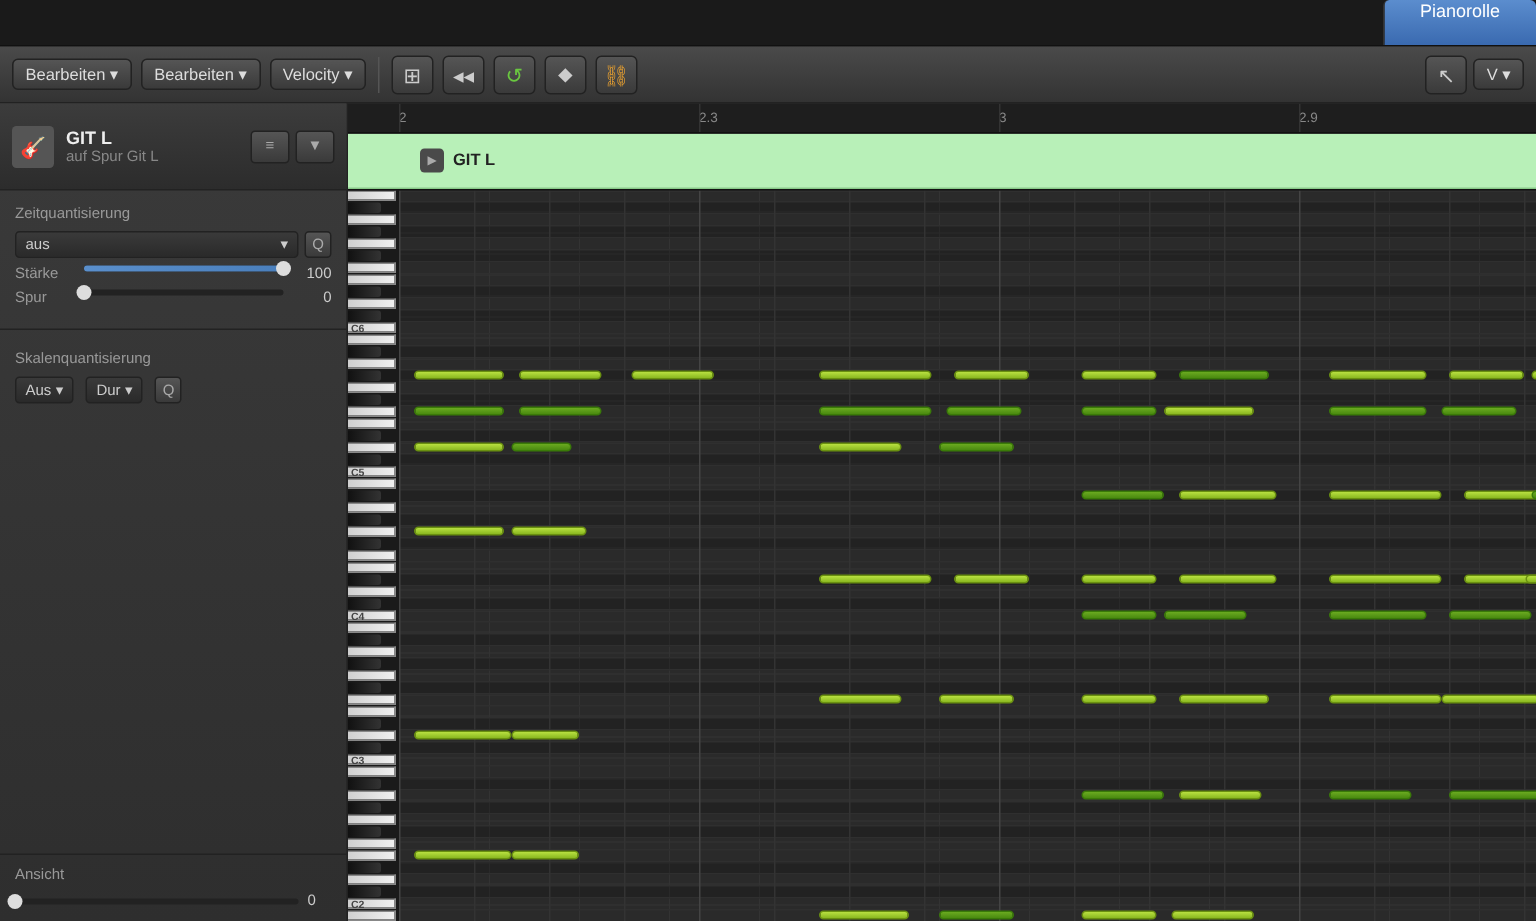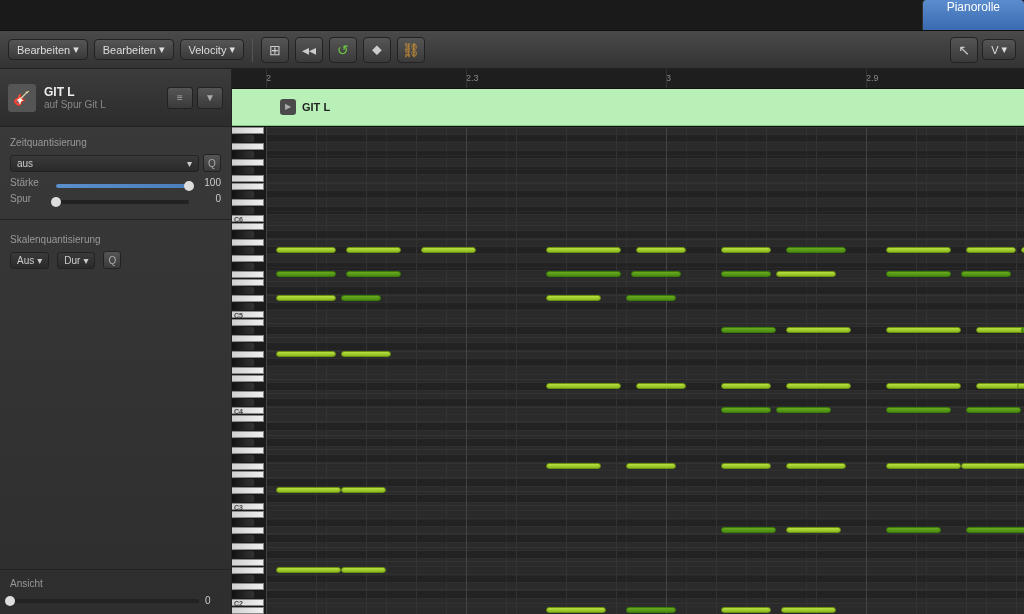--- a/index.html
+++ b/index.html
@@ -140,21 +140,21 @@
     .panel-section {
       padding: 10px 10px 6px;
     }
     .section-title {
       font-size: 10px;
       color: #999;
       margin-bottom: 6px;
     }
     .param-row {
       display: flex;
-      align-items: flex-end;
+      align-items: flex-start;
       margin-bottom: 5px;
       gap: 4px;
     }
     .param-label { font-size: 10px; color: #999; width: 42px; flex-shrink: 0; }
     .param-value { font-size: 10px; color: #ccc; width: 28px; text-align: right; flex-shrink: 0; }
     .slider-track {
       flex: 1;
       height: 4px;
       background: #222;
       border-radius: 2px;

